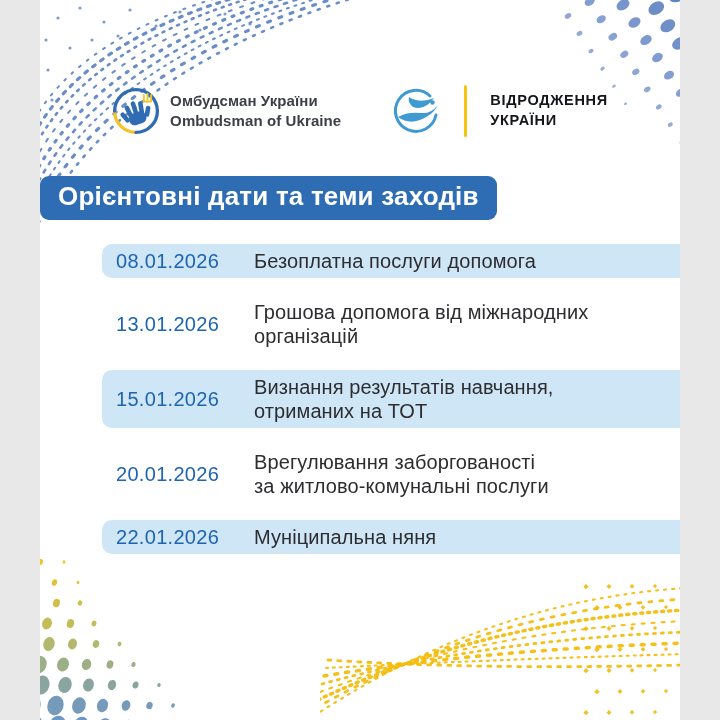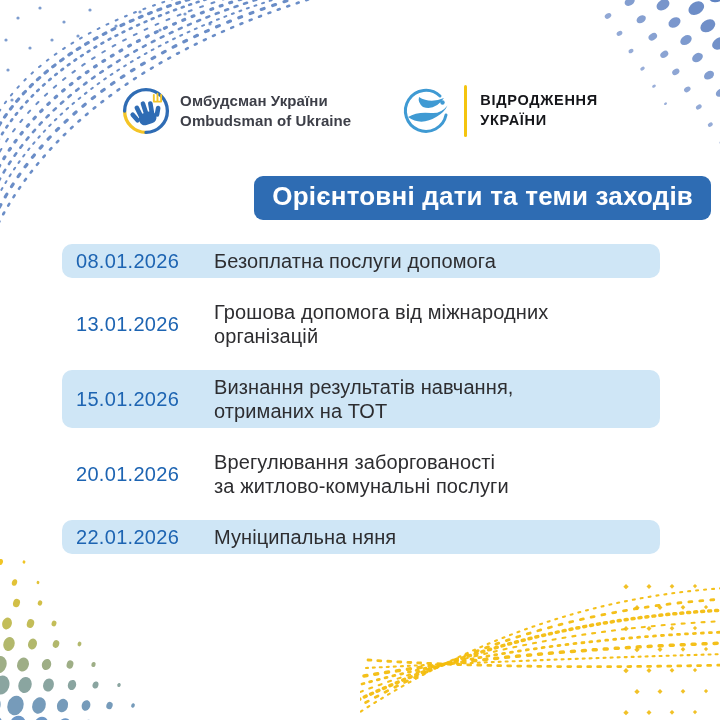--- a/index.html
+++ b/index.html
@@ -1,40 +1,40 @@
 <!DOCTYPE html>
 <html style="--accent: #2e6cb3; --dateblue: #1d64b2; --rowbg: #cfe6f6; --textdark: #2d2d30; --yellow: #f4c40f; --bird: #3f9ad3;"><head>
 <meta charset="utf-8">
 <style>
   :root{
     --accent:#2e6cb3; --dateblue:#1d64b2; --rowbg:#cfe6f6;
     --textdark:#2d2d30; --yellow:#f4c40f; --bird:#3f9ad3;
   }
   html,body{margin:0;padding:0;background:#e8e8e8;}
   .canvas{
-    position:relative;width:720px;height:720px;background:#ffffff;
+    position:relative;width:640px;height:720px;background:#ffffff;
     overflow:hidden;font-family:"Liberation Sans",sans-serif;margin:0 auto;
   }
   .deco{position:absolute;pointer-events:none;}
   #deco-tl{left:0;top:0;}
   #deco-tr{right:0;top:0;}
   #deco-bl{left:0;bottom:0;}
   #deco-br{right:0;bottom:0;}
 
   .header{
     position:absolute;top:84px;left:0;right:0;z-index:2;
     display:flex;justify-content:center;align-items:center;gap:46px;
   }
   .logo-omb{display:flex;align-items:center;gap:10px;}
   .omb-text{font-size:15px;font-weight:700;color:#3d3f48;line-height:1.32;letter-spacing:0.1px;}
-  .logo-vid{display:flex;align-items:center;gap:13px;}
+  .logo-vid{display:flex;align-items:center;gap:23px;}
   .vid-divider{width:3px;height:52px;border-radius:2px;background:var(--yellow);}
   .vid-text{font-size:14.5px;font-weight:800;color:#15161a;letter-spacing:0.7px;line-height:1.35;}
 
-  .titlebar{position:absolute;top:176px;left:0;right:9px;text-align:right;z-index:2;}
+  .titlebar{position:absolute;top:176px;left:0;right:9px;text-align:left;z-index:2;}
   .title{
     display:inline-block;background:var(--accent);color:#fff;
     font-size:26px;font-weight:700;letter-spacing:0.2px;
     padding:5px 18px 8px 18px;border-radius:9px;
   }
 
   .events{
     position:absolute;top:244px;left:62px;width:598px;z-index:2;
     display:flex;flex-direction:column;gap:17px;
   }

